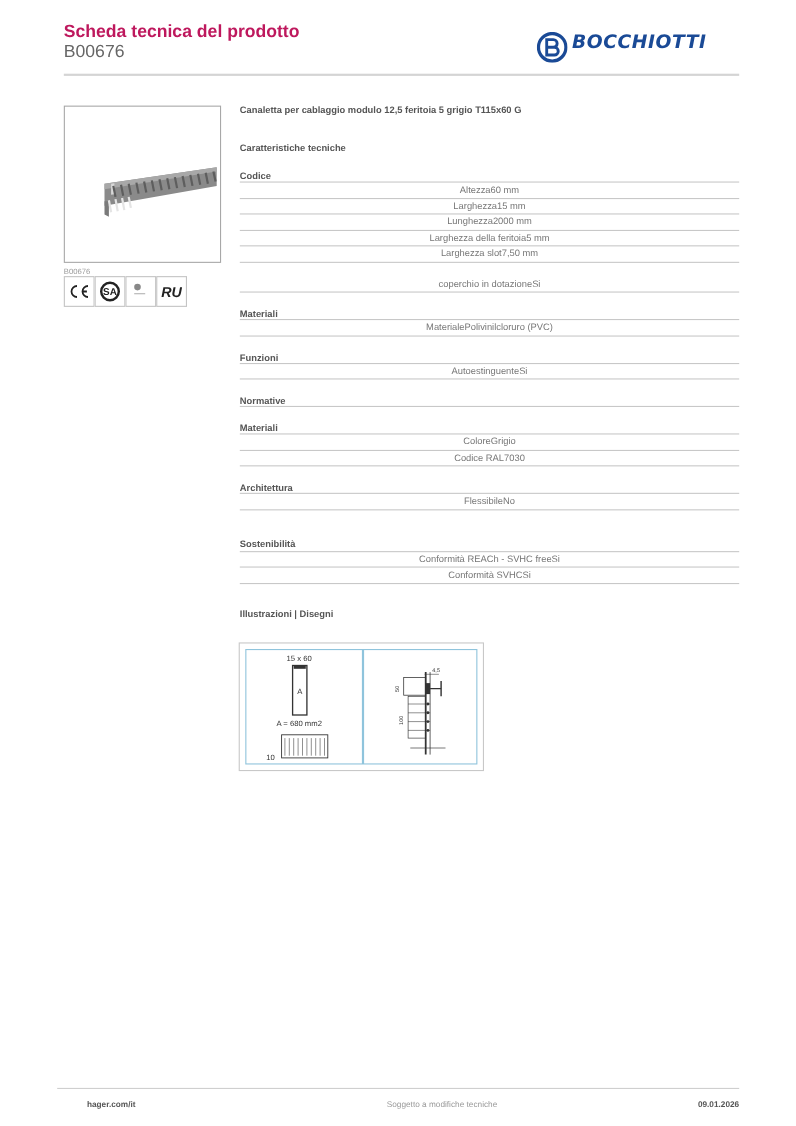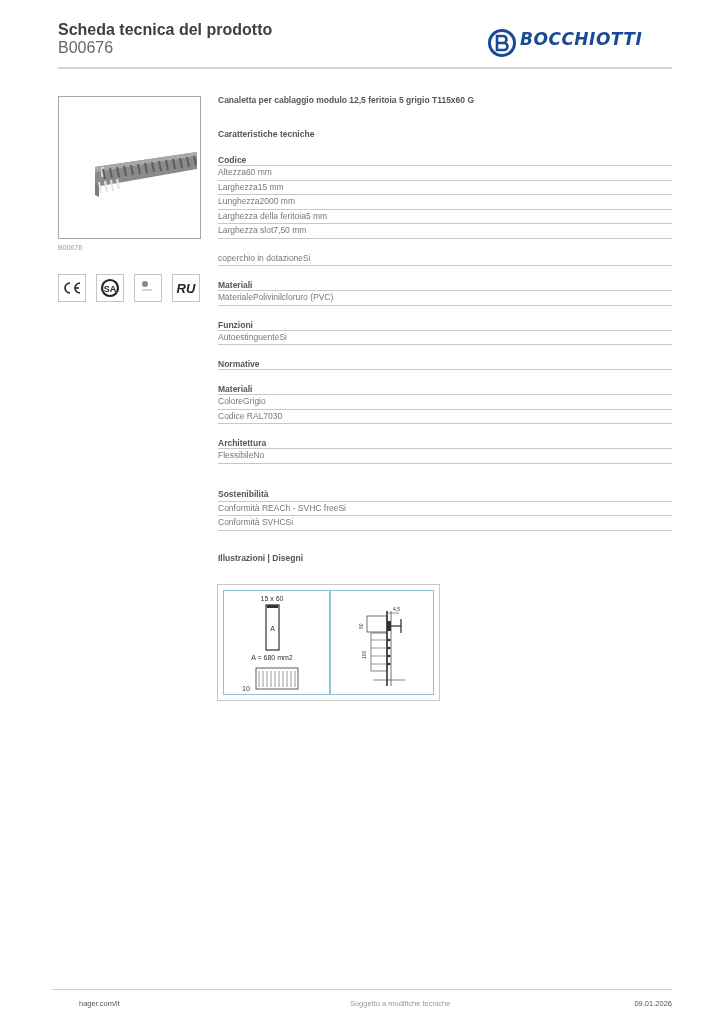--- a/index.html
+++ b/index.html
@@ -1,49 +1,49 @@
 <!DOCTYPE html>
 <html><head>
   <meta charset="utf-8">
   <style>
     * { box-sizing: border-box; margin: 0; padding: 0; }
     html, body { width: 724px; height: 1024px; background: #ffffff; overflow: hidden; }
     body { font-family: "Liberation Sans", sans-serif; color: #5a5a5a; position: relative; }
 
     .header { position: absolute; left: 58px; top: 20px; }
-    .header .title { font-size: 16px; font-weight: bold; color: #404040; line-height: 19px; }
+    .header .title { font-size: 16px; font-weight: bold; color: #be185d; line-height: 19px; }
     .header .code { font-size: 16px; color: #666; line-height: 18px; }
     .logo { position: absolute; left: 488px; top: 29px; display: flex; align-items: flex-start; height: 30px; }
     .logo-text { font-family: "DejaVu Sans", sans-serif; font-weight: bold; font-style: italic; font-size: 17px; color: #1a4a96; letter-spacing: 0.5px; margin-left: 4px; }
     .header-rule { position: absolute; left: 58px; top: 67px; width: 614px; height: 2px; background: #d4d4d4; }
 
     .product-image { position: absolute; left: 58px; top: 96px; width: 143px; height: 143px; border: 1px solid #a8a8a8; background: #fff; }
     .image-caption { position: absolute; left: 58px; top: 244px; font-size: 7px; color: #9a9a9a; }
-    .certs { position: absolute; left: 58px; top: 274px; display: flex; gap: 10px; }
+    .certs { position: absolute; left: 58px; top: 251px; display: flex; }
     .cert { width: 28px; height: 28px; border: 1px solid #c4c4c4; display: flex; align-items: center; justify-content: center; background: #fff; }
 
     .main { position: absolute; left: 218px; top: 95px; width: 454px; }
     .product-name { font-size: 8.5px; font-weight: bold; color: #555; height: 12px; }
     .features-title { font-size: 8.5px; font-weight: bold; color: #555; margin-top: 22px; height: 12px; }
 
     .section { margin-top: 13px; }
     .section-title { font-size: 8.5px; font-weight: bold; color: #555; height: 12px; line-height: 12px; border-bottom: 1px solid #c8c8c8; }
-    .row { display: flex; justify-content: flex-start; font-size: 8.5px; color: #777; height: 14.5px; line-height: 13px; border-bottom: 1px solid #c8c8c8; }
+    .row { display: flex; justify-content: center; font-size: 8.5px; color: #777; height: 14.5px; line-height: 13px; border-bottom: 1px solid #c8c8c8; }
     .row .val { text-align: right; }
 
     .illus-title { font-size: 8.5px; font-weight: bold; color: #555; margin-top: 22px; height: 12px; }
     .drawings { position: absolute; left: 217px; top: 584px; width: 223px; height: 117px; border: 1px solid #c8c8c8; background: #fff; }
     .drawing-left { position: absolute; left: 5px; top: 5px; width: 107px; height: 105px; border: 1px solid #8fc4dc; }
     .drawing-right { position: absolute; left: 112px; top: 5px; width: 104px; height: 105px; border: 1px solid #8fc4dc; }
 
     .footer-rule { position: absolute; left: 52px; top: 989px; width: 620px; height: 1px; background: #cfcfcf; }
     .footer { position: absolute; left: 55px; top: 999px; width: 617px; font-size: 7.5px; display: flex; justify-content: space-between; }
-    .footer .site { font-weight: normal; color: #555; padding-left: 24px; }
+    .footer .site { font-weight: bold; color: #555; padding-left: 24px; }
     .footer .note { color: #999; margin-left: 34px; padding-left: 12px; }
-    .footer .date { font-weight: normal; color: #555; }
+    .footer .date { font-weight: bold; color: #555; }
   </style>
 </head>
 <body>
 
 <div class="header">
   <div class="title">Scheda tecnica del prodotto</div>
   <div class="code">B00676</div>
 </div>
 
 <div class="logo">

